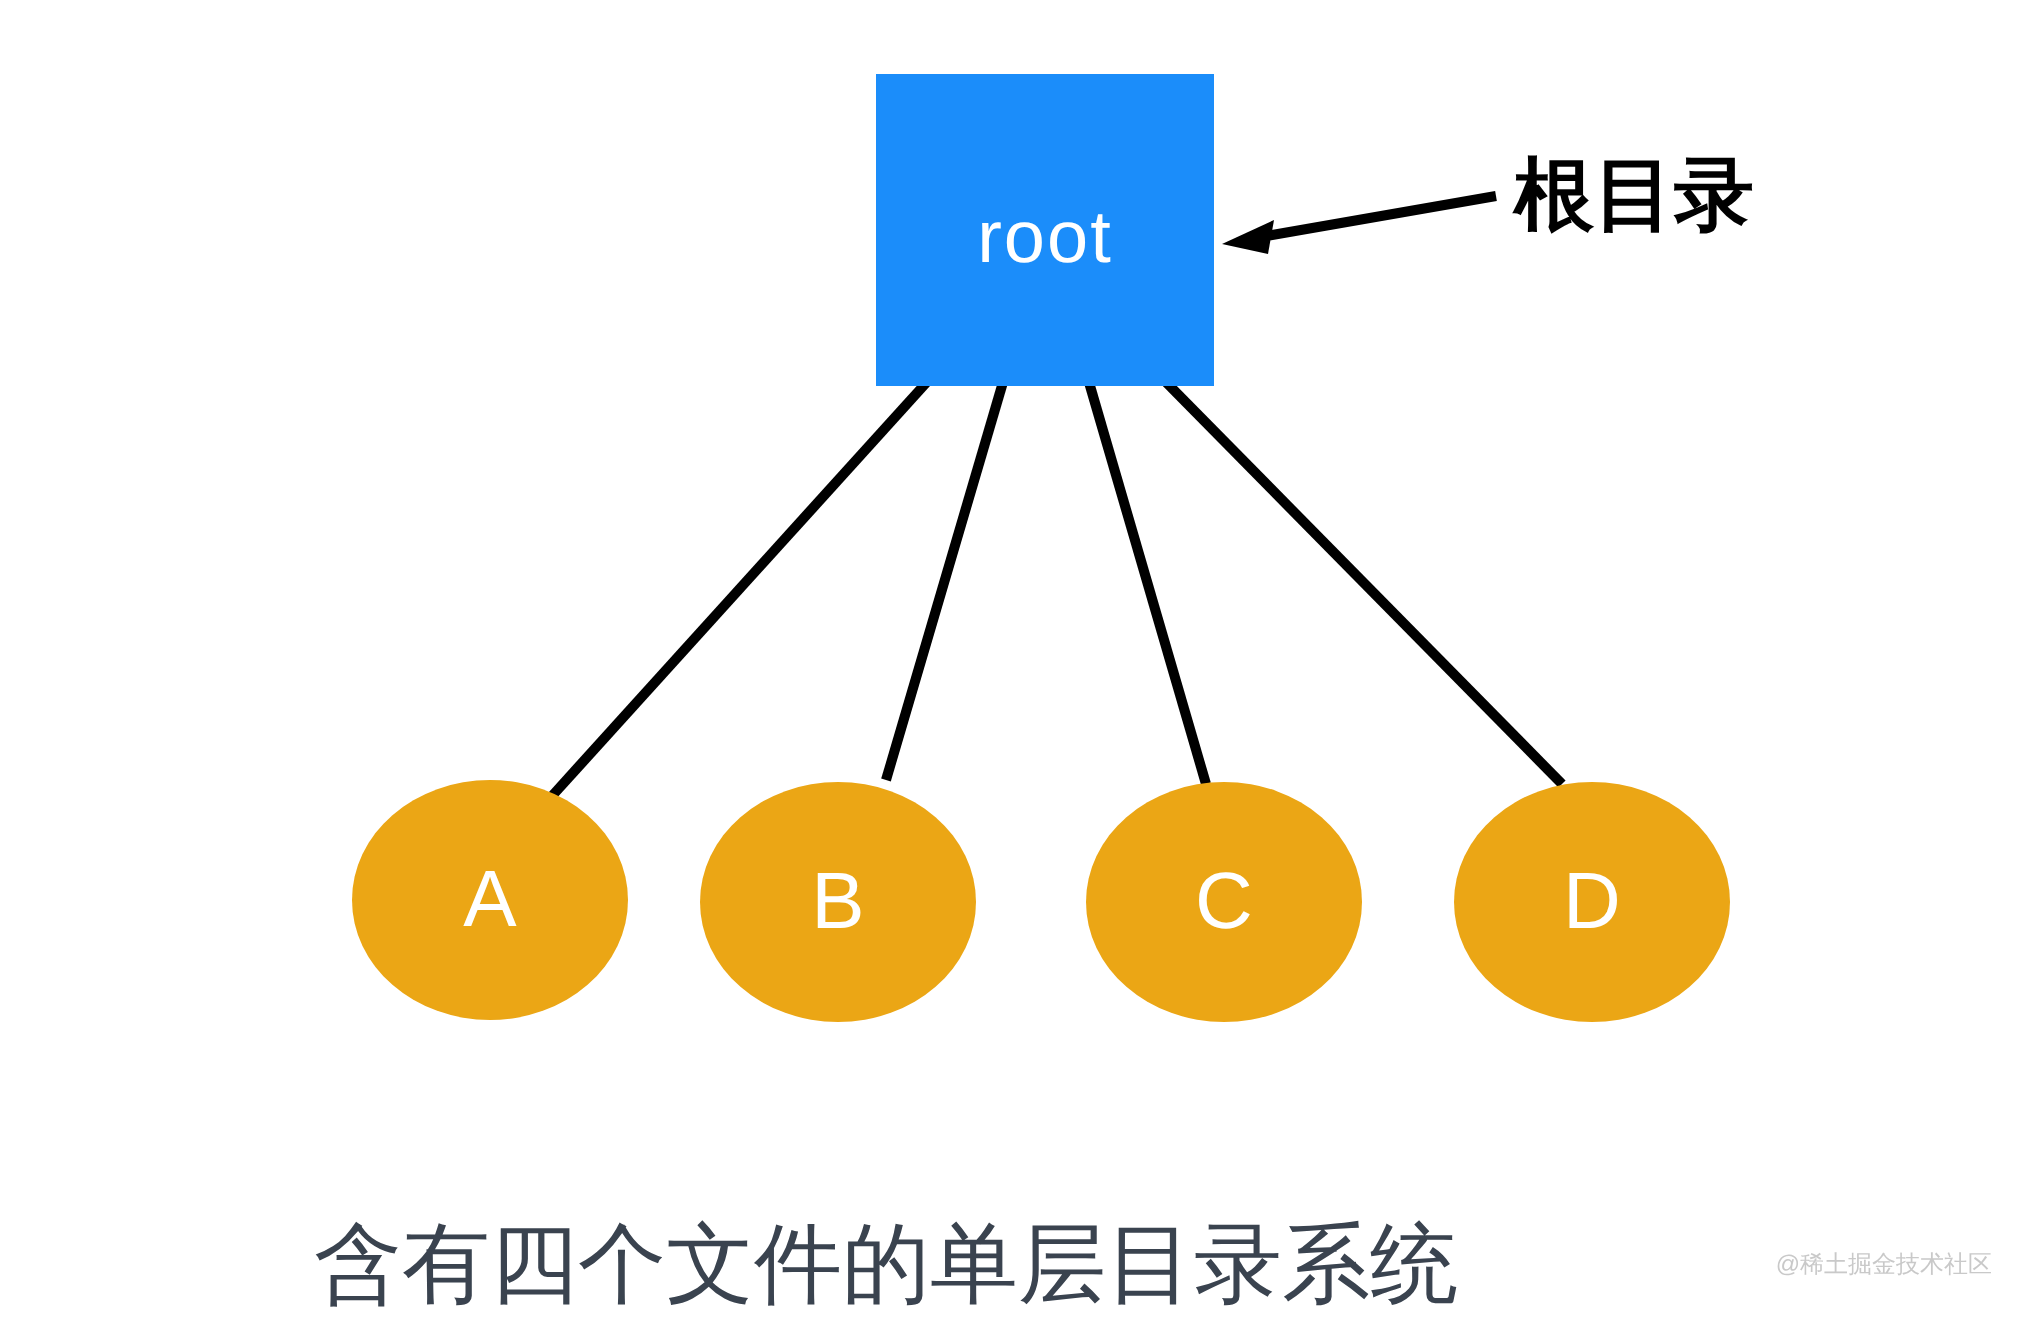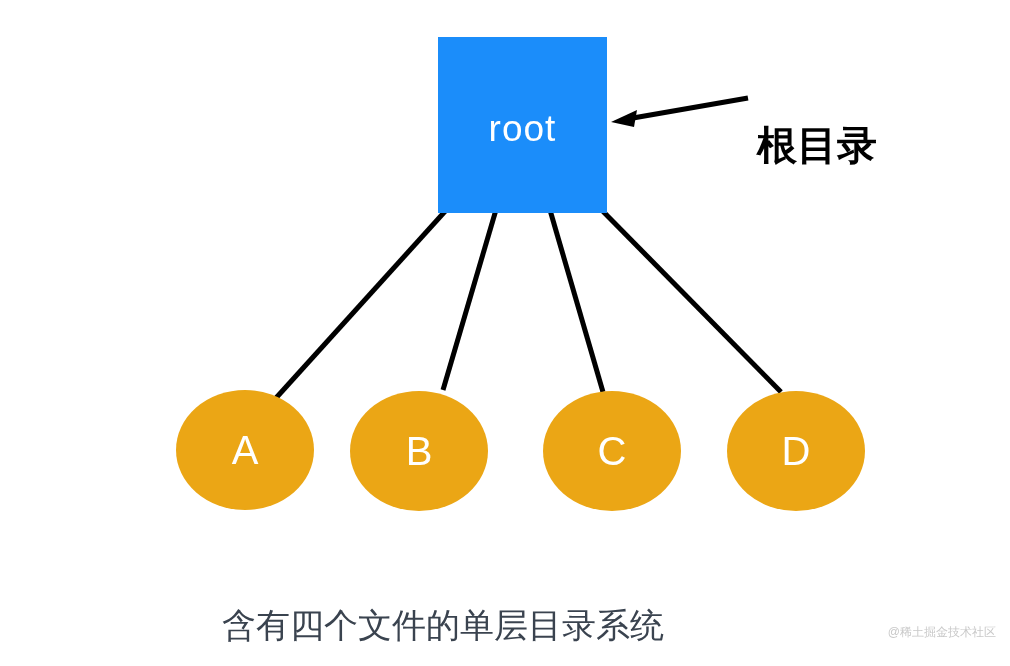--- a/index.html
+++ b/index.html
@@ -20,21 +20,21 @@
     left: 0; top: 0;
     width: 1010px;
     height: 666px;
     z-index: 1;
   }
   .root-box {
     position: absolute;
     left: 438px;
     top: 37px;
     width: 169px;
-    height: 176px;
+    height: 156px;
     background: var(--root-fill, #1b8dfa);
     display: flex;
     align-items: center;
     justify-content: center;
     z-index: 2;
   }
   .root-box span {
     color: var(--node-text, #ffffff);
     font-size: 37px;
     font-weight: 400;
@@ -63,29 +63,28 @@
   .node-d { left: 727px; top: 391px; }
   .annotation {
     position: absolute;
     left: 757px;
     top: 70px;
     font-size: 40px;
     font-weight: 700;
     color: var(--line, #000000);
     z-index: 2;
     white-space: nowrap;
-    margin-top: 48px;
   }
   .caption {
     position: absolute;
     left: 0;
     top: 603px;
     width: 886px;
     text-align: center;
-    font-size: 34px;
+    font-size: 44px;
     font-weight: 500;
     color: var(--caption-text, #3a434f);
     z-index: 2;
     white-space: nowrap;
   }
   .watermark {
     position: absolute;
     right: 14px;
     top: 624px;
     font-size: 12px;

